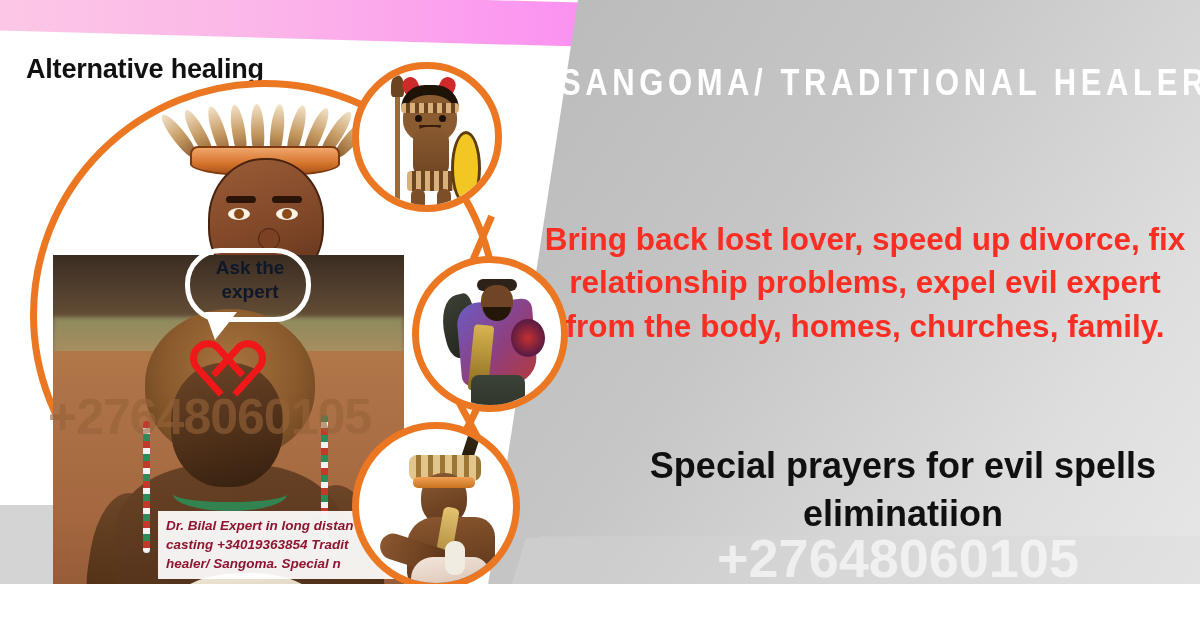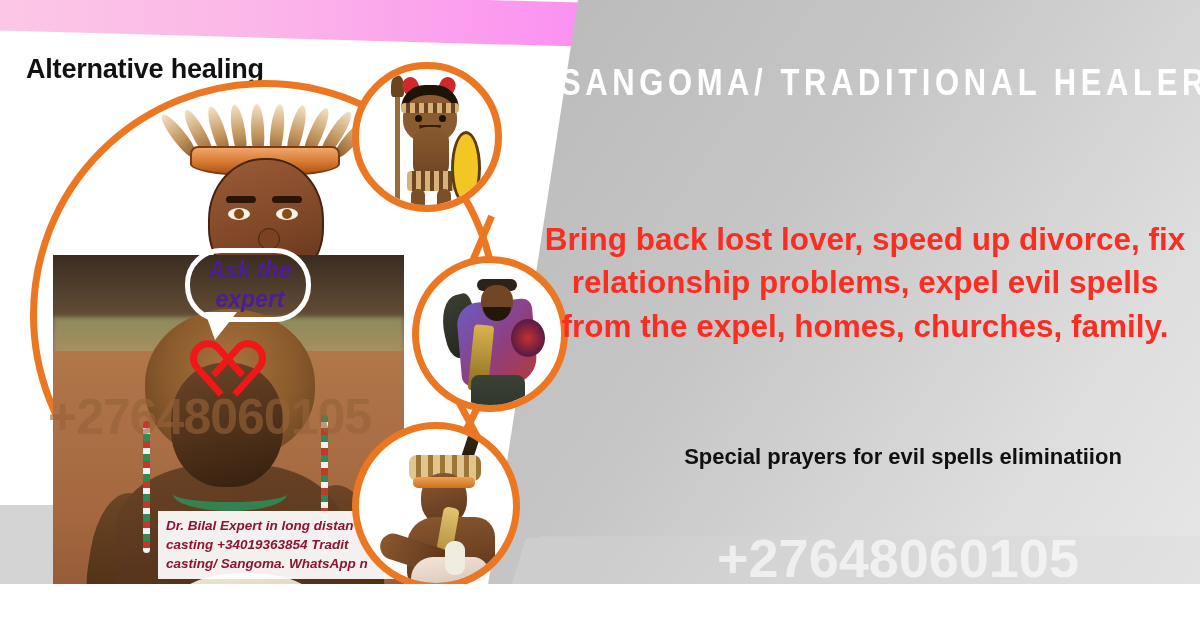--- a/index.html
+++ b/index.html
@@ -141,21 +141,21 @@
     position:absolute; left:185px; top:248px; width:126px; height:74px; border-radius:36px;
     border:5px solid #ffffff; background:transparent;
   }
   .bubble-tail {
     position:absolute; left:205px; top:312px; width:0; height:0;
     border-left:10px solid transparent; border-right:22px solid transparent;
     border-top:28px solid #ffffff;
   }
   .bubble-text {
     position:absolute; left:196px; top:256px; width:108px; text-align:center;
-    font-size:23px; font-weight:bold; font-style:italic; color:#4c1d95; line-height:1.25;
+    font-size:19px; font-weight:bold; color:#0f172a; line-height:1.25;
   }
 
   
   .heart { position:absolute; left:196px; top:338px; width:72px; height:66px; }
   .heart .lobe {
     position:absolute; width:36px; height:54px; border:7px solid #ef1717;
     border-radius:36px 36px 0 0; top:0;
   }
   .heart .lobe.l { left:0; transform:rotate(-42deg); border-bottom:none; }
   .heart .lobe.r { left:28px; transform:rotate(42deg); border-bottom:none; }
@@ -257,21 +257,21 @@
   .r-name {
     position:absolute; left:560px; top:112px; width:620px; text-align:center;
     font-size:62px; font-weight:bold; color:#ffffff; letter-spacing:7px; white-space:nowrap;
   }
   .r-red {
     position:absolute; left:540px; top:218px; width:650px; text-align:center;
     font-size:31.5px; font-weight:bold; color:#fa2d22; line-height:1.38;
   }
   .r-black {
     position:absolute; left:612px; top:442px; width:582px; text-align:center;
-    font-size:22px; font-weight:bold; color:#101010; line-height:1.32;
+    font-size:36px; font-weight:bold; color:#101010; line-height:1.32;
   }
   .r-wm {
     position:absolute; left:600px; top:527px; width:596px; text-align:center;
     font-size:54px; font-weight:bold; color:rgba(255,255,255,0.62); letter-spacing:0px;
     white-space:nowrap;
   }
 </style>
 </head>
 <body>
 
@@ -345,21 +345,21 @@
   <div class="heart">
     <div class="lobe l"></div>
     <div class="lobe r"></div>
   </div>
 
   <div class="wm-photo">+27648060105</div>
 
   <div class="caption-band">
     <p>Dr. Bilal Expert in long distan</p>
     <p>casting +34019363854 Tradit</p>
-    <p>casting/ Sangoma. WhatsApp n</p>
+    <p>healer/ Sangoma. Special n</p>
   </div>
 
   <div class="circ c1">
     <div class="w-spear"></div>
       <div class="w-spear-tip"></div>
     <div class="w-plume-l"></div>
       <div class="w-plume-r"></div>
     <div class="w-hair"></div>
     <div class="w-head"></div>
     <div class="w-band"></div>
@@ -391,17 +391,17 @@
     <div class="h3-head"></div>
     <div class="h3-orange"></div>
     <div class="h3-torso"></div>
     <div class="h3-sash"></div>
     <div class="h3-arm"></div>
     <div class="h3-wrap"></div>
     <div class="h3-cuff"></div>
   </div>
 
   <div class="r-kicker">SANGOMA/ TRADITIONAL HEALER</div>
-  <div class="r-red">Bring back lost lover, speed up divorce, fix relationship problems, expel evil spells from the expel, homes, churches, family.</div>
+  <div class="r-red">Bring back lost lover, speed up divorce, fix relationship problems, expel evil expert from the body, homes, churches, family.</div>
   <div class="r-black">Special prayers for  evil spells eliminatiion</div>
   <div class="r-wm">+27648060105</div>
 
 </div>
 
 </body></html>

